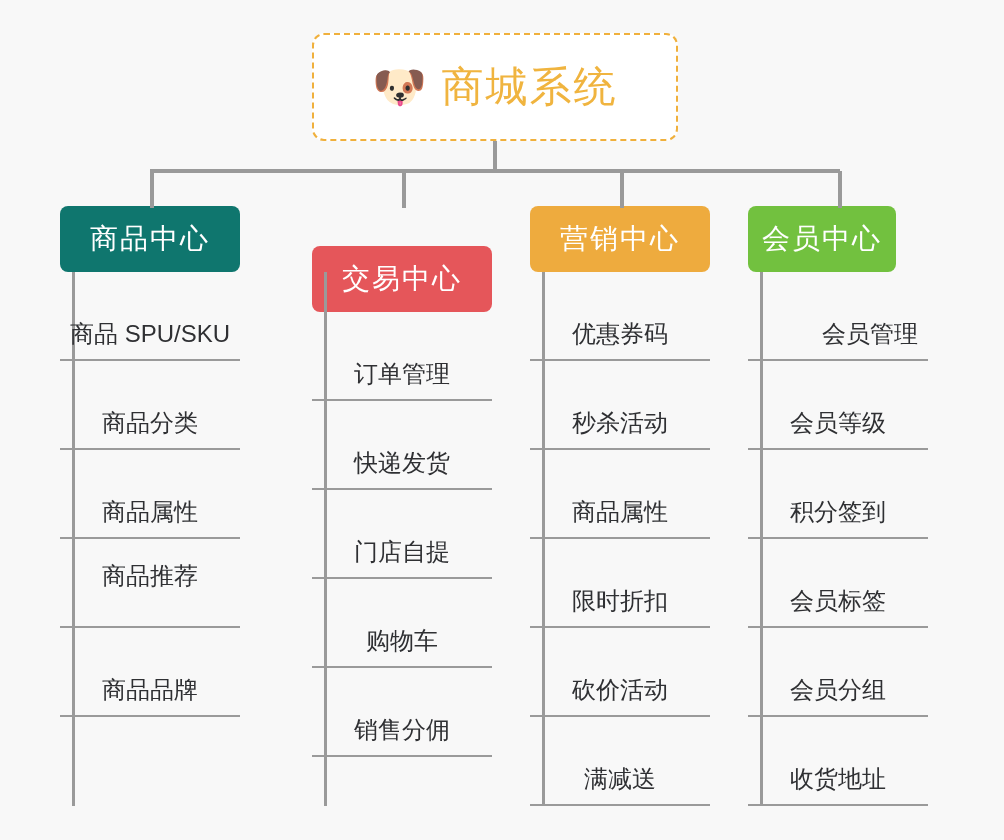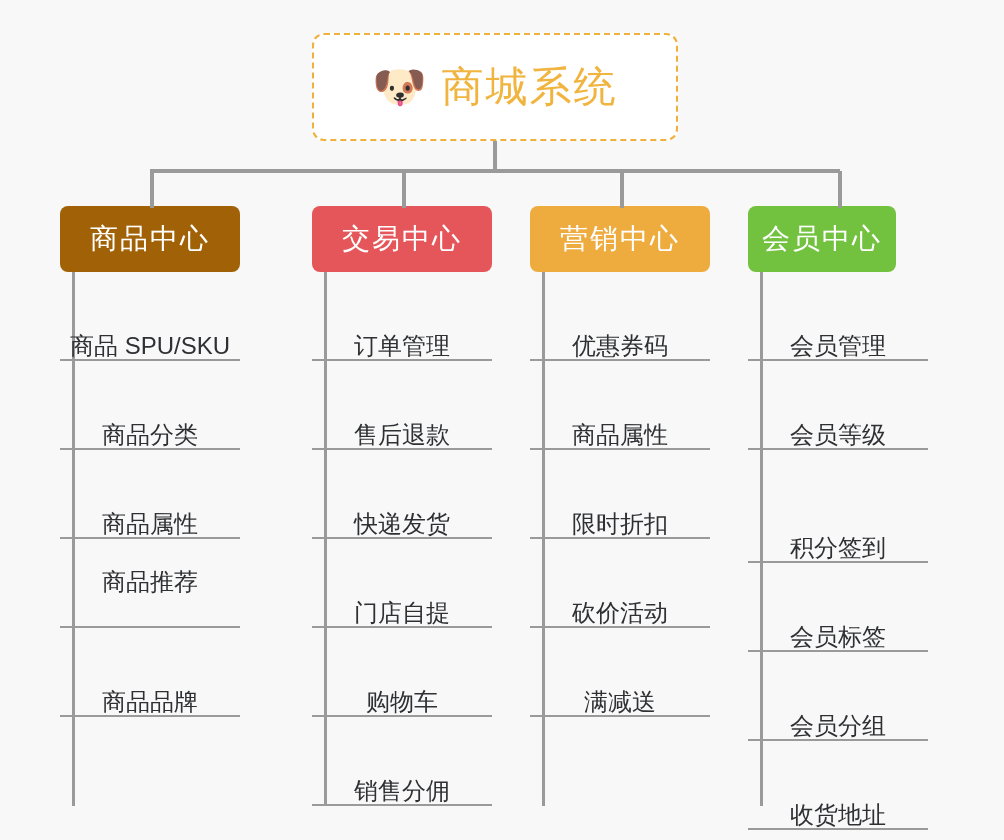--- a/index.html
+++ b/index.html
@@ -105,21 +105,21 @@
     list-style: none;
   }
   .leaf {
     position: relative;
     box-sizing: border-box;
     height: 89px;
     display: flex;
     align-items: flex-end;
     justify-content: center;
     border-bottom: 2px solid #9a9a9a;
-    padding-bottom: 0;
+    padding-bottom: 12px;
   }
   .leaf-label {
     font-size: 24px;
     color: #2f3033;
     white-space: nowrap;
     line-height: 1.1;
     padding: 0 10px;
   }
 </style>
 </head>
@@ -130,21 +130,21 @@
   <div class="root-node" style="border-color: rgb(240, 176, 60); background: rgb(255, 255, 255);">
     <span class="root-icon">🐶</span>
     <span class="root-title" style="color: rgb(240, 180, 63);">商城系统</span>
   </div>
 
   <div class="conn conn-stem"></div>
   <div class="conn conn-bus"></div>
 
   <div id="branch-container">
       <div class="branch" style="left: 60px; width: 180px;">
-        <div class="branch-head" style="background: #a16207; width: 180px;">
+        <div class="branch-head" style="background: #0f766e; width: 180px;">
           <span>商品中心</span>
         </div>
         <div class="branch-trunk" style="left: 12px; background: rgb(154, 154, 154); height: 534px;"></div>
         <ul class="leaf-list">
           <li class="leaf" style="border-bottom-color: rgb(154, 154, 154);">
             <span class="leaf-label">商品 SPU/SKU</span>
           </li>
           <li class="leaf" style="border-bottom-color: rgb(154, 154, 154);">
             <span class="leaf-label">商品分类</span>
           </li>
@@ -153,30 +153,27 @@
           </li>
           <li class="leaf" style="border-bottom-color: rgb(154, 154, 154); align-items: center;">
             <span class="leaf-label">商品推荐</span>
           </li>
           <li class="leaf" style="border-bottom-color: rgb(154, 154, 154);">
             <span class="leaf-label">商品品牌</span>
           </li>
         </ul>
       </div>
       <div class="branch" style="left: 312px; width: 180px;">
-        <div class="branch-head" style="background: rgb(229, 86, 90); width: 180px;">
+        <div class="branch-head" style="background: rgb(229, 86, 90); width: 180px; margin-top: 40px;">
           <span>交易中心</span>
         </div>
         <div class="branch-trunk" style="left: 12px; background: rgb(154, 154, 154); height: 534px;"></div>
         <ul class="leaf-list">
           <li class="leaf" style="border-bottom-color: rgb(154, 154, 154);">
             <span class="leaf-label">订单管理</span>
-          </li>
-          <li class="leaf" style="border-bottom-color: rgb(154, 154, 154);">
-            <span class="leaf-label">售后退款</span>
           </li>
           <li class="leaf" style="border-bottom-color: rgb(154, 154, 154);">
             <span class="leaf-label">快递发货</span>
           </li>
           <li class="leaf" style="border-bottom-color: rgb(154, 154, 154);">
             <span class="leaf-label">门店自提</span>
           </li>
           <li class="leaf" style="border-bottom-color: rgb(154, 154, 154);">
             <span class="leaf-label">购物车</span>
           </li>
@@ -188,46 +185,49 @@
       <div class="branch" style="left: 530px; width: 180px;">
         <div class="branch-head" style="background: rgb(238, 171, 62); width: 180px;">
           <span>营销中心</span>
         </div>
         <div class="branch-trunk" style="left: 12px; background: rgb(154, 154, 154); height: 534px;"></div>
         <ul class="leaf-list">
           <li class="leaf" style="border-bottom-color: rgb(154, 154, 154);">
             <span class="leaf-label">优惠券码</span>
           </li>
           <li class="leaf" style="border-bottom-color: rgb(154, 154, 154);">
+            <span class="leaf-label">秒杀活动</span>
+          </li>
+          <li class="leaf" style="border-bottom-color: rgb(154, 154, 154);">
             <span class="leaf-label">商品属性</span>
           </li>
           <li class="leaf" style="border-bottom-color: rgb(154, 154, 154);">
             <span class="leaf-label">限时折扣</span>
           </li>
           <li class="leaf" style="border-bottom-color: rgb(154, 154, 154);">
             <span class="leaf-label">砍价活动</span>
           </li>
           <li class="leaf" style="border-bottom-color: rgb(154, 154, 154);">
             <span class="leaf-label">满减送</span>
           </li>
         </ul>
       </div>
       <div class="branch" style="left: 748px; width: 180px;">
         <div class="branch-head" style="background: rgb(114, 193, 63); width: 148px;">
           <span>会员中心</span>
         </div>
         <div class="branch-trunk" style="left: 12px; background: rgb(154, 154, 154); height: 534px;"></div>
         <ul class="leaf-list">
-          <li class="leaf" style="border-bottom-color: rgb(154, 154, 154);">
+          <li class="leaf" style="border-bottom-color: rgb(154, 154, 154); justify-content: flex-end;">
             <span class="leaf-label">会员管理</span>
           </li>
           <li class="leaf" style="border-bottom-color: rgb(154, 154, 154);">
             <span class="leaf-label">会员等级</span>
           </li>
-          <li class="leaf" style="border-bottom-color: rgb(154, 154, 154); margin-top: 24px;">
+          <li class="leaf" style="border-bottom-color: rgb(154, 154, 154);">
             <span class="leaf-label">积分签到</span>
           </li>
           <li class="leaf" style="border-bottom-color: rgb(154, 154, 154);">
             <span class="leaf-label">会员标签</span>
           </li>
           <li class="leaf" style="border-bottom-color: rgb(154, 154, 154);">
             <span class="leaf-label">会员分组</span>
           </li>
           <li class="leaf" style="border-bottom-color: rgb(154, 154, 154);">
             <span class="leaf-label">收货地址</span>

